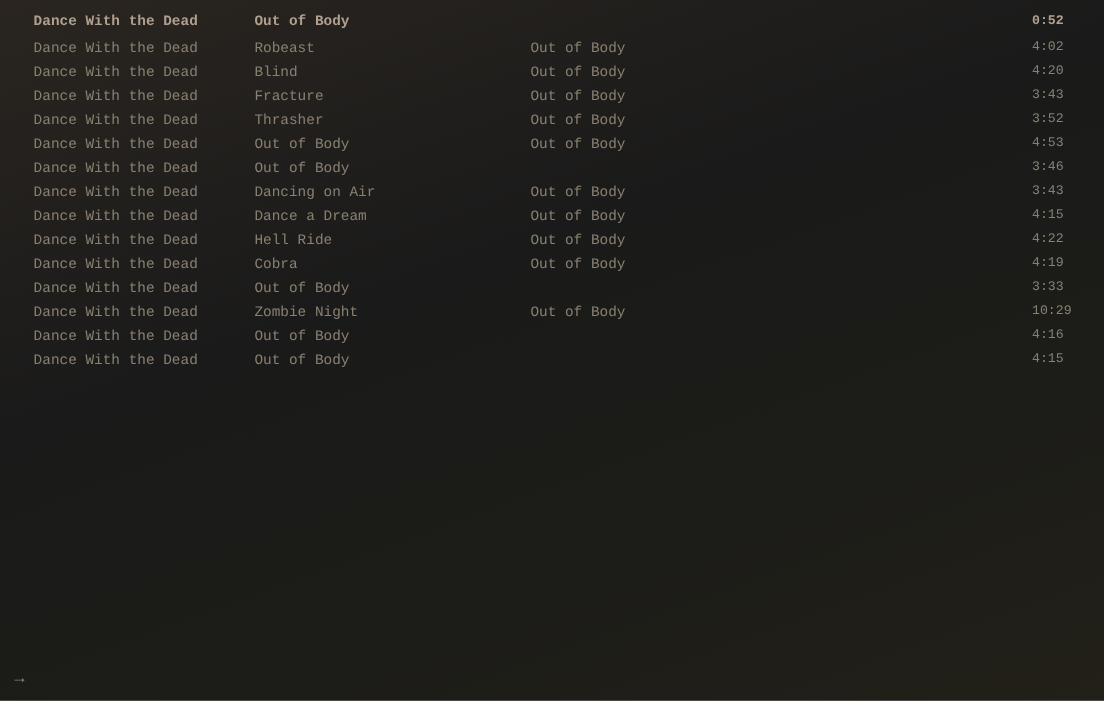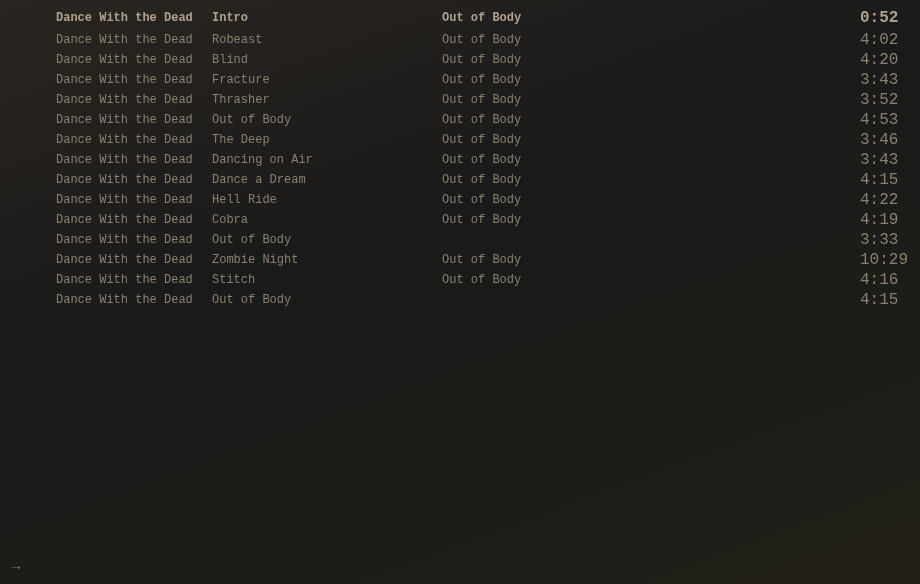--- a/index.html
+++ b/index.html
@@ -32,21 +32,21 @@
     }
 
     .track-row.header {
       color: #b0a090;
       font-weight: bold;
       margin-bottom: 2px;
     }
 
     .col-artist {
       width: 200px;
-      padding-left: 56px;
+      padding-left: 28px;
       font-size: 12px;
       white-space: nowrap;
       overflow: hidden;
     }
 
     .col-title {
       width: 230px;
       padding-left: 12px;
       font-size: 12px;
       white-space: nowrap;
@@ -58,38 +58,37 @@
       padding-left: 12px;
       font-size: 12px;
       white-space: nowrap;
       overflow: hidden;
     }
 
     .col-duration {
       width: 60px;
       text-align: left;
       padding-right: 32px;
-      font-size: 16px;
+      font-size: 11px;
     }
 
     .arrow-icon {
       position: absolute;
       bottom: 10px;
       left: 12px;
       color: #8a8070;
       font-size: 14px;
     }
   </style>
 </head>
 <body>
 
 <div class="track-list" id="track-list-container">
 <div class="track-row header">
       <div class="col-artist">Dance With the Dead</div>
-      <div class="col-title">Intro</div>
       <div class="col-album">Out of Body</div>
       <div class="col-duration">0:52</div>
     </div>
     <div class="track-row">
       <div class="col-artist">Dance With the Dead</div>
       <div class="col-title">Robeast</div>
       <div class="col-album">Out of Body</div>
       <div class="col-duration">4:02</div>
     </div>
     <div class="track-row">
@@ -111,21 +110,20 @@
       <div class="col-duration">3:52</div>
     </div>
     <div class="track-row">
       <div class="col-artist">Dance With the Dead</div>
       <div class="col-title">Out of Body</div>
       <div class="col-album">Out of Body</div>
       <div class="col-duration">4:53</div>
     </div>
     <div class="track-row">
       <div class="col-artist">Dance With the Dead</div>
-      <div class="col-title">The Deep</div>
       <div class="col-album">Out of Body</div>
       <div class="col-duration">3:46</div>
     </div>
     <div class="track-row">
       <div class="col-artist">Dance With the Dead</div>
       <div class="col-title">Dancing on Air</div>
       <div class="col-album">Out of Body</div>
       <div class="col-duration">3:43</div>
     </div>
     <div class="track-row">
@@ -152,21 +150,20 @@
       <div class="col-duration">3:33</div>
     </div>
     <div class="track-row">
       <div class="col-artist">Dance With the Dead</div>
       <div class="col-title">Zombie Night</div>
       <div class="col-album">Out of Body</div>
       <div class="col-duration">10:29</div>
     </div>
     <div class="track-row">
       <div class="col-artist">Dance With the Dead</div>
-      <div class="col-title">Stitch</div>
       <div class="col-album">Out of Body</div>
       <div class="col-duration">4:16</div>
     </div>
     <div class="track-row">
       <div class="col-artist">Dance With the Dead</div>
       <div class="col-album">Out of Body</div>
       <div class="col-duration">4:15</div>
     </div>
   </div>
 

